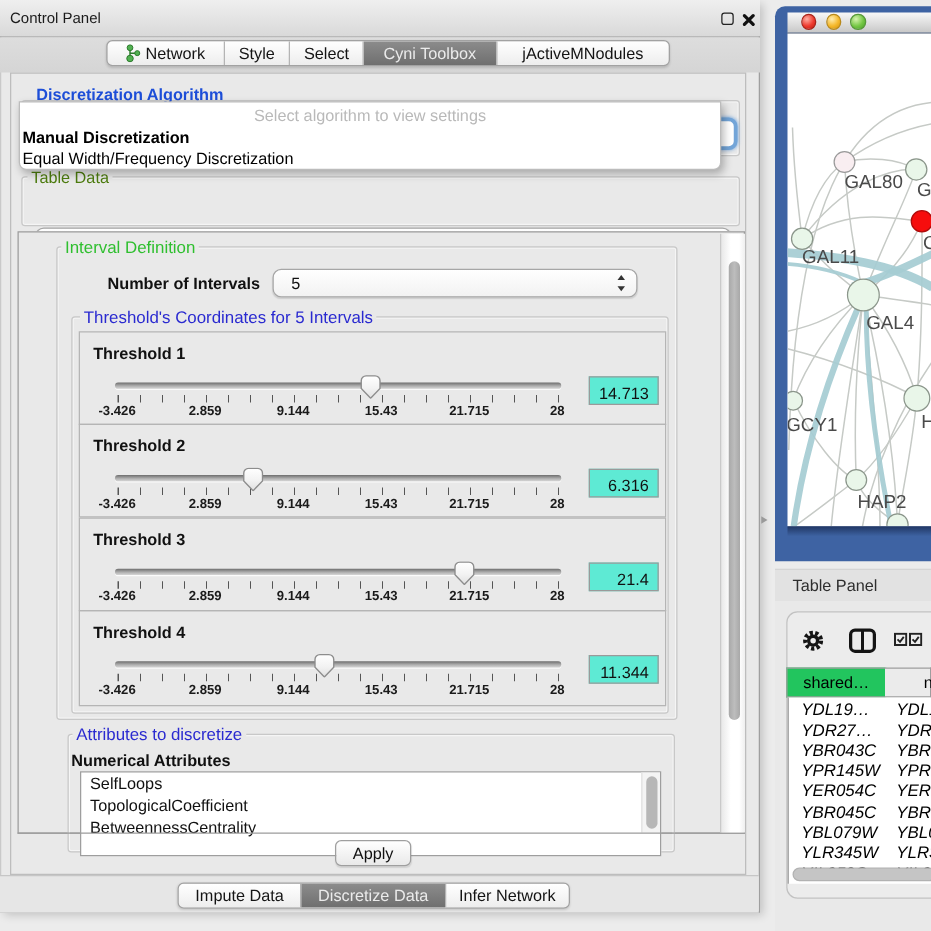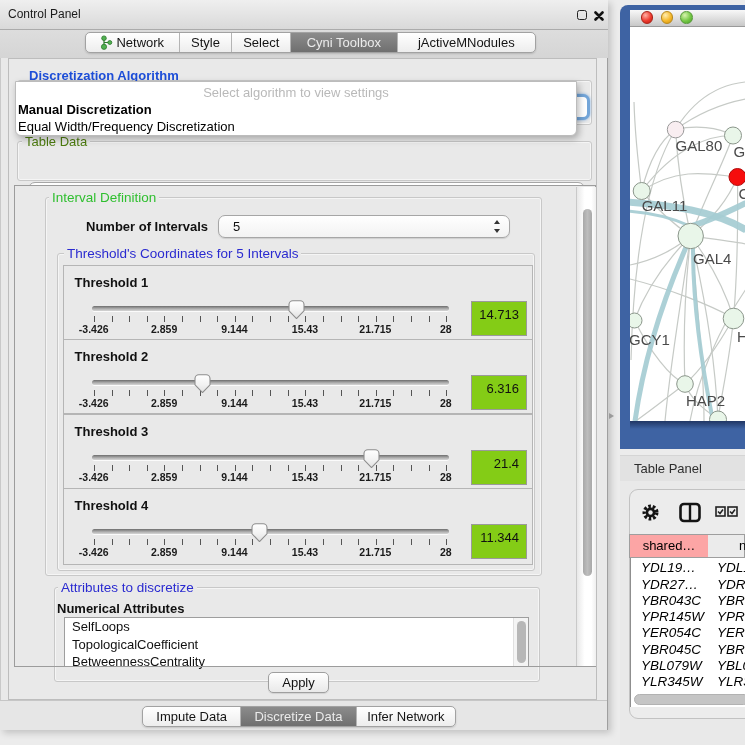--- a/index.html
+++ b/index.html
@@ -29,24 +29,24 @@
 #popup{left:15px;top:81px;width:562px;height:55px;background:#fff;border:1px solid #bcbcbc;border-radius:0 0 6px 6px;box-shadow:2px 3px 7px rgba(0,0,0,.28);z-index:30;font-size:13px;}
 #popup .i0{position:absolute;left:0;top:3px;width:100%;text-align:center;color:#b9b9b9;}
 #popup .i1{position:absolute;left:2px;top:20px;font-weight:bold;color:#000;}
 #popup .i2{position:absolute;left:2px;top:37px;color:#000;}
 
 .tbox{position:absolute;left:62.5px;width:470px;height:75px;border:1px solid #b5b5b5;}
 .tbox .tt{position:absolute;left:11px;top:9px;font-size:13px;font-weight:bold;color:#111;}
 .track{position:absolute;left:28px;top:40px;width:357px;height:5px;border-radius:2.5px;background:linear-gradient(#6d6d6d,#aeaeae 55%,#d6d6d6);box-shadow:0 1px 0 rgba(255,255,255,.8);}
 .ticks{position:absolute;left:30.2px;top:50px;width:354px;height:6px;background:repeating-linear-gradient(to right,#555 0px,#555 1px,transparent 1px,transparent 17.61px);}
 .tl{position:absolute;top:56.5px;transform:translateX(-50%);font-size:10.5px;font-weight:bold;color:#1a1a1a;white-space:nowrap;}
-.vbox{position:absolute;left:407.5px;top:35px;width:56px;height:35px;background:#84cc16;border:1px solid #9a9a9a;font-size:13px;color:#111;text-align:right;line-height:26px;padding-right:7px;}
+.vbox{position:absolute;left:407.5px;top:35px;width:56px;height:23px;background:#5eead4;border:1px solid #9a9a9a;font-size:13px;color:#111;text-align:right;line-height:26px;padding-right:7px;}
 .thumb{position:absolute;top:34px;}
 
-#attrlist{left:64px;top:617px;width:465px;height:50px;background:#fff;border:1px solid #9e9e9e;font-size:13px;color:#111;}
+#attrlist{left:64px;top:617px;width:465px;height:68px;background:#fff;border:1px solid #9e9e9e;font-size:13px;color:#111;}
 #attrlist div{padding-left:7px;height:17.5px;line-height:17.5px;}
 
 #vtrack{left:576px;top:187px;width:20px;height:479px;background:linear-gradient(90deg,#e8e8e8,#ffffff 40%,#ffffff 75%,#efefef);border-left:1px solid #c9c9c9;}
 #vthumb{left:582.5px;top:209px;width:9px;height:367px;border-radius:6px;background:linear-gradient(90deg,#a8a8a8,#bdbdbd,#a8a8a8);}
 #btn-apply{left:268px;top:672px;width:61px;height:21px;border:1px solid #9f9f9f;border-radius:5px;background:linear-gradient(#ffffff,#e9e9e9);font-size:13px;text-align:center;line-height:19px;color:#111;box-shadow:0 1px 1px rgba(0,0,0,.1);}
 #botstrip{left:0;top:700px;width:607px;height:30px;background:#e6e6e6;border-top:1px solid #c6c6c6;}
 
 #netframe{left:620px;top:5px;width:125px;height:444px;background:#3e63a3;border-radius:8px 0 0 0;}
 #nettitle{left:630px;top:10px;width:115px;height:17px;background:linear-gradient(#f8f8f8,#c8c8c8);border-bottom:1px solid #9a9a9a;}
 .tl-btn{position:absolute;top:1px;width:12.5px;height:12.5px;border-radius:50%;}
@@ -298,21 +298,21 @@
     </svg>
 <svg class="abs" style="left:715px;top:506px" width="11" height="11">
       <rect x="1" y="1" width="9" height="9" fill="none" stroke="#222" stroke-width="1.6"></rect>
       <path d="M3,5.5 L5,7.5 L8,3.5" fill="none" stroke="#222" stroke-width="1.5"></path>
     </svg>
 <svg class="abs" style="left:727px;top:506px" width="11" height="11">
       <rect x="1" y="1" width="9" height="9" fill="none" stroke="#222" stroke-width="1.6"></rect>
       <path d="M3,5.5 L5,7.5 L8,3.5" fill="none" stroke="#222" stroke-width="1.5"></path>
     </svg>
 
-<div class="hc" style="left:629px;top:534px;width:80px;background:#fca5a5;">shared…</div>
+<div class="hc" style="left:629px;top:534px;width:80px;background:#22c55e;">shared…</div>
 <div class="hc" style="left:708px;top:534px;width:37px;background:#ebebeb;border-left:none;text-align:left;padding-left:31px;">na</div>
 <div class="abs" id="tbl">
 <div class="row" style="left:10px;top:2.2px;">YDL19…</div>
 <div class="row" style="left:86px;top:2.2px;">YDL1</div>
 <div class="row" style="left:10px;top:18.5px;">YDR27…</div>
 <div class="row" style="left:86px;top:18.5px;">YDR2</div>
 <div class="row" style="left:10px;top:34.8px;">YBR043C</div>
 <div class="row" style="left:86px;top:34.8px;">YBR0</div>
 <div class="row" style="left:10px;top:51.1px;">YPR145W</div>
 <div class="row" style="left:86px;top:51.1px;">YPR1</div>

